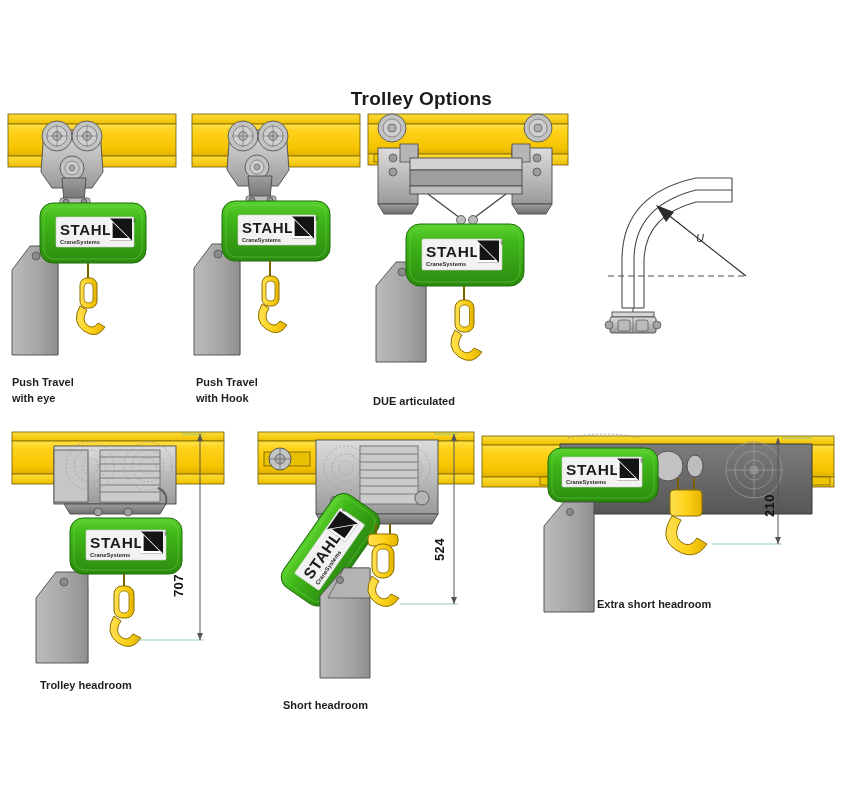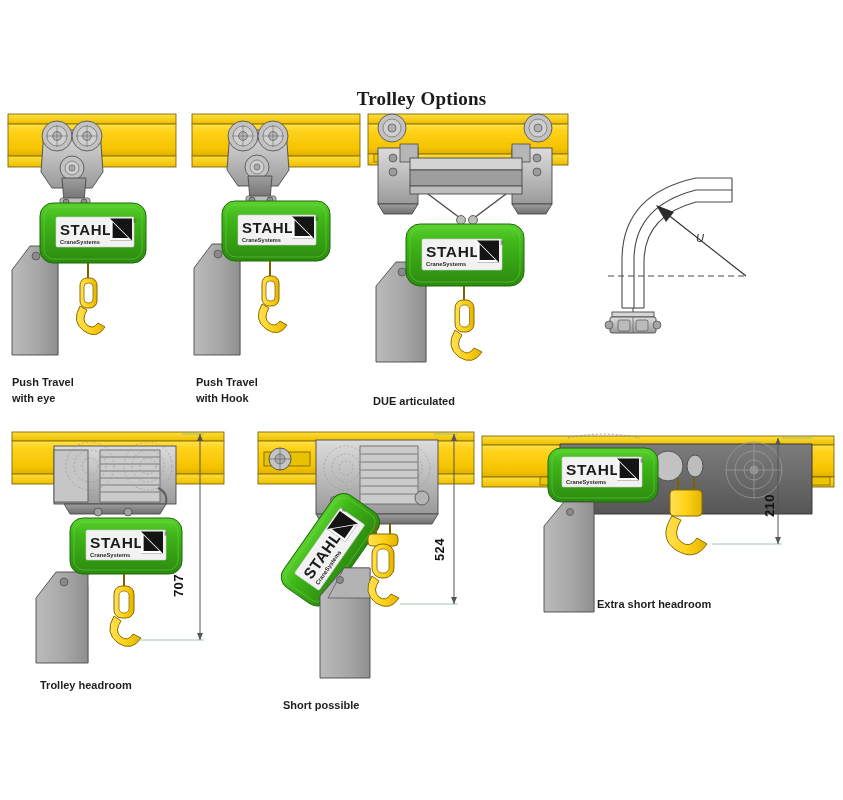--- a/index.html
+++ b/index.html
@@ -12,21 +12,20 @@
   }
   #stage{position:absolute;left:0;top:0;width:843px;height:800px;}
   .title{
     position:absolute;
     left:0;top:88px;width:843px;
     text-align:center;
     font-size:19px;
     font-weight:bold;
     color:#1a1a1a;
     letter-spacing:.2px;
-    font-family:Liberation Serif, serif;
   }
   .caption{
     position:absolute;
     font-size:11px;
     font-weight:bold;
     color:#1e1e1e;
     line-height:1.45;
     white-space:pre-line;
   }
   .note{
@@ -494,21 +493,21 @@
 
     <g>
       <line x1="176" y1="6" x2="200" y2="6" stroke="#7fbf9a" stroke-width="0.8"></line>
       <line x1="142" y1="176" x2="200" y2="176" stroke="#7fbf9a" stroke-width="0.8"></line>
       <line x1="196" y1="6" x2="196" y2="176" stroke="#555" stroke-width="1"></line>
       <path d="M196 6 l-3 7 l6 0 Z" fill="#555"></path>
       <path d="M196 176 l-3 -7 l6 0 Z" fill="#555"></path>
     </g>
   </svg>
   <div class="dimlabel" style="left:423px;top:542px;width:32px;text-align:center;">524</div>
-  <div class="caption" style="left:283px;top:698px;">Short possible</div>
+  <div class="caption" style="left:283px;top:698px;">Short headroom</div>
 
   <svg class="fig" style="left:482px;top:432px;" width="355" height="185" viewBox="0 0 355 185">
     <g>
       <rect x="0" y="4" width="352" height="9" fill="url(#gBeamFlange)" stroke="#6b5a00" stroke-width="0.8"></rect>
       <rect x="0" y="13" width="352" height="32" fill="url(#gBeam)" stroke="#6b5a00" stroke-width="0.8"></rect>
       <rect x="0" y="45" width="352" height="10" fill="url(#gBeamFlange)" stroke="#6b5a00" stroke-width="0.8"></rect>
       <line x1="0" y1="13" x2="352" y2="13" stroke="#C9A400" stroke-width="0.7"></line>
       <line x1="0" y1="45" x2="352" y2="45" stroke="#C9A400" stroke-width="0.7"></line>
       <rect x="58" y="45" width="30" height="8" fill="#EFC400" stroke="#6b5a00" stroke-width="0.7"></rect>
       <rect x="318" y="45" width="30" height="8" fill="#EFC400" stroke="#6b5a00" stroke-width="0.7"></rect>

